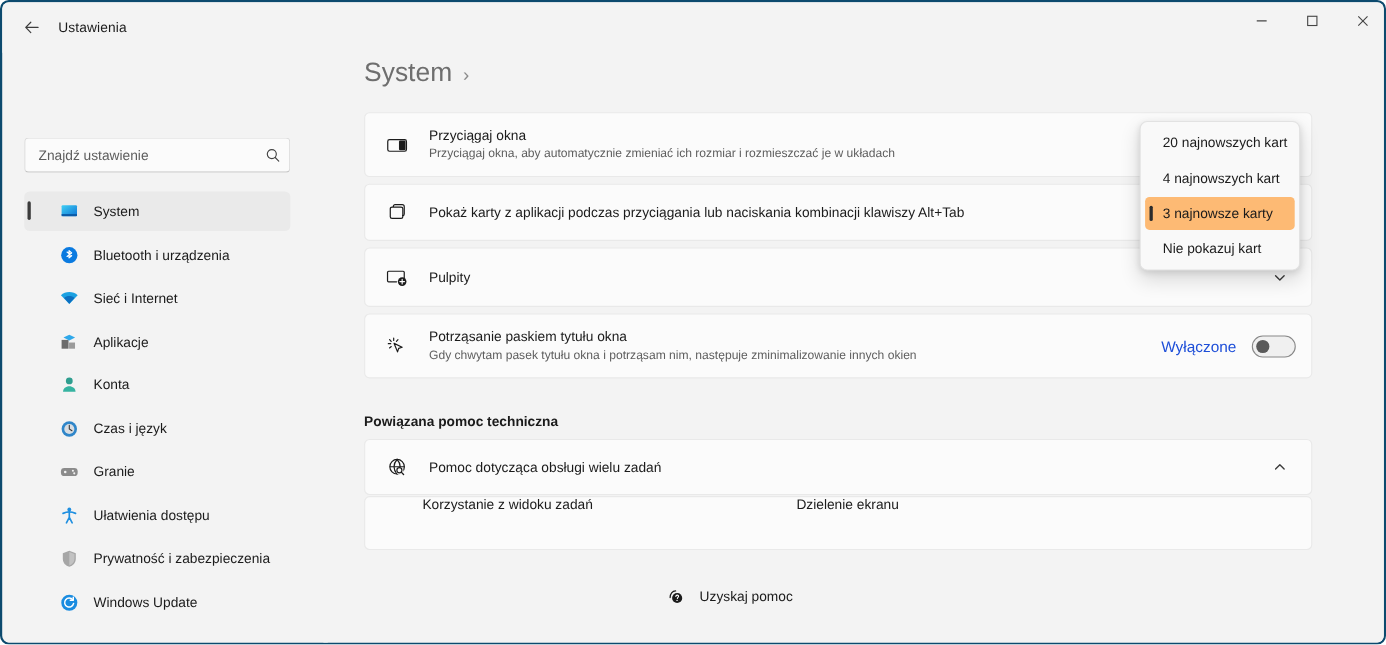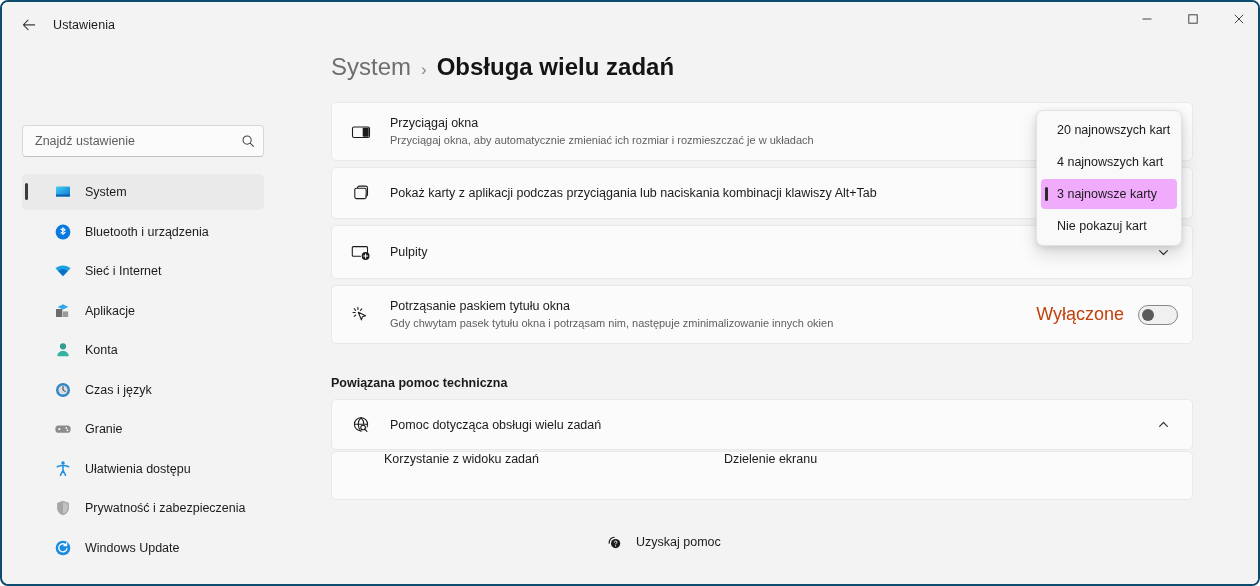--- a/index.html
+++ b/index.html
@@ -151,21 +151,21 @@
   .row-title { font-size: 12.5px; color: #1b1b1b; line-height: 16px; }
   .row-sub { font-size: 11px; color: #5e5e5e; line-height: 15px; margin-top: 2px; }
   .row-right { display: flex; align-items: center; flex-shrink: 0; }
   .chev {
     width: 30px; height: 30px;
     display: flex; align-items: center; justify-content: center;
     color: #3b3b3b;
   }
 
   
-  .toggle-label { font-size: 18px; color: #c2410c; margin-right: 14px; }
+  .toggle-label { font-size: 14px; color: #1d4ed8; margin-right: 14px; }
   .toggle {
     width: 40px; height: 20px;
     border-radius: 10px;
     border: 1px solid #888;
     background: #f0f0f0;
     position: relative;
   }
   .toggle .knob {
     position: absolute;
     left: 3px; top: 3px;
@@ -222,21 +222,21 @@
     position: relative;
     height: 30px;
     display: flex; align-items: center;
     padding-left: 16px;
     border-radius: 4px;
     font-size: 12.5px;
     color: #1b1b1b;
     margin-bottom: 2px;
   }
   .fly-item:last-child { margin-bottom: 0; }
-  .fly-item.selected { background: #f0abfc; }
+  .fly-item.selected { background: #fdba74; }
   .fly-item.selected::before {
     content: "";
     position: absolute;
     left: 4px; top: 8px;
     width: 3px; height: 14px;
     border-radius: 2px;
     background: #2b2b2b;
   }
 </style>
 </head>
@@ -399,21 +399,20 @@
       </div>
 
     </div>
   </div>
 
   <div class="content">
 
     <div class="breadcrumb">
       <span class="bc-parent">System</span>
       <span class="bc-sep">›</span>
-      <span class="bc-current">Obsługa wielu zadań</span>
     </div>
 
     <div class="card" style="top:54px;height:59px;">
       <div class="card-row">
         <span class="row-ico">
           <svg width="22" height="22" viewBox="0 0 22 22" fill="none">
             <rect x="2.5" y="6" width="17" height="10.5" rx="1.6" stroke="#1c1c1c" stroke-width="1.1"></rect>
             <rect x="12.7" y="6.8" width="6" height="8.9" rx="1" fill="#1c1c1c"></rect>
           </svg>
         </span>

